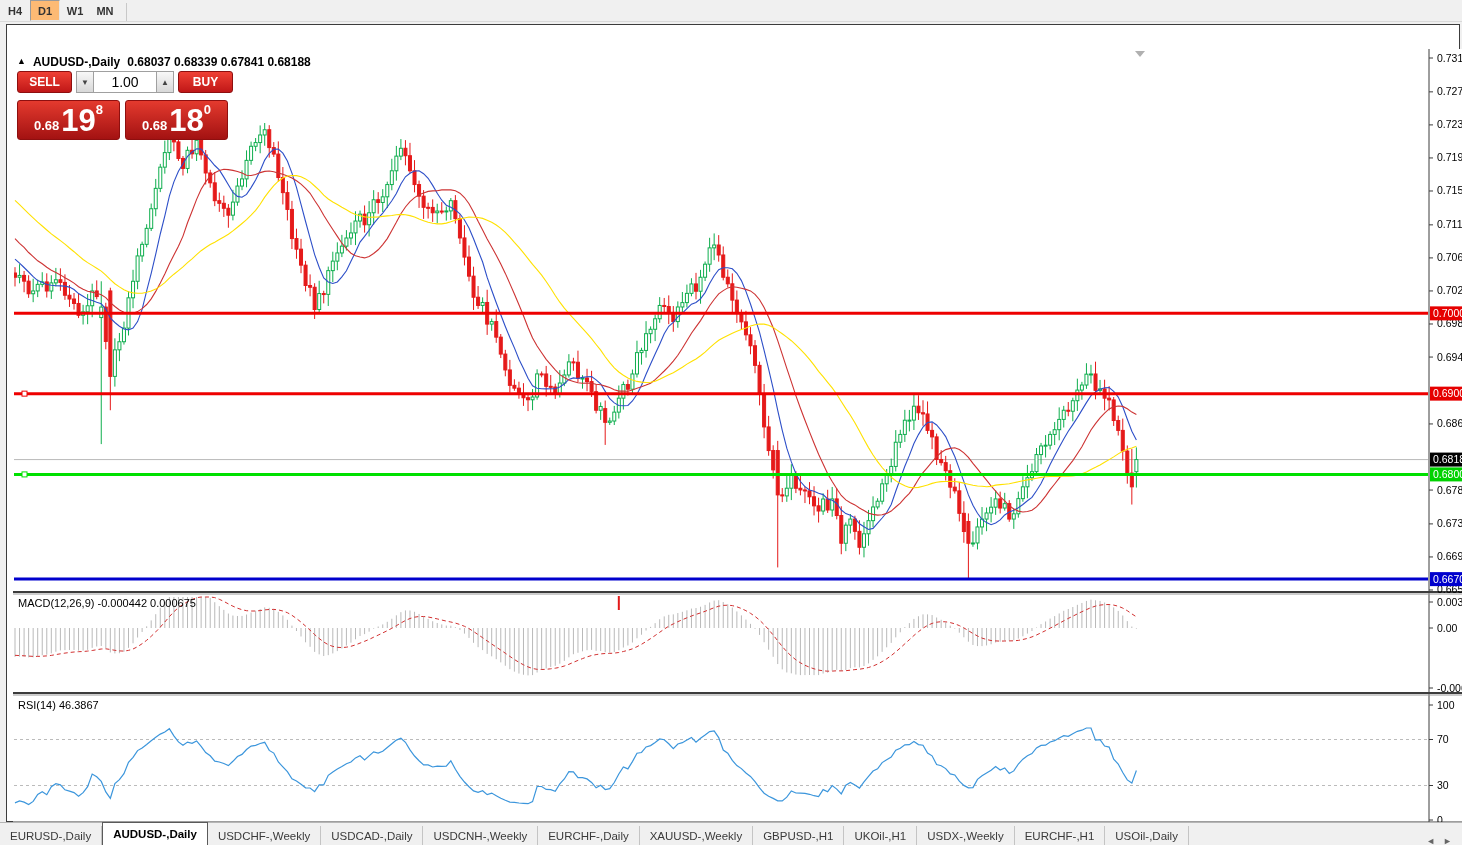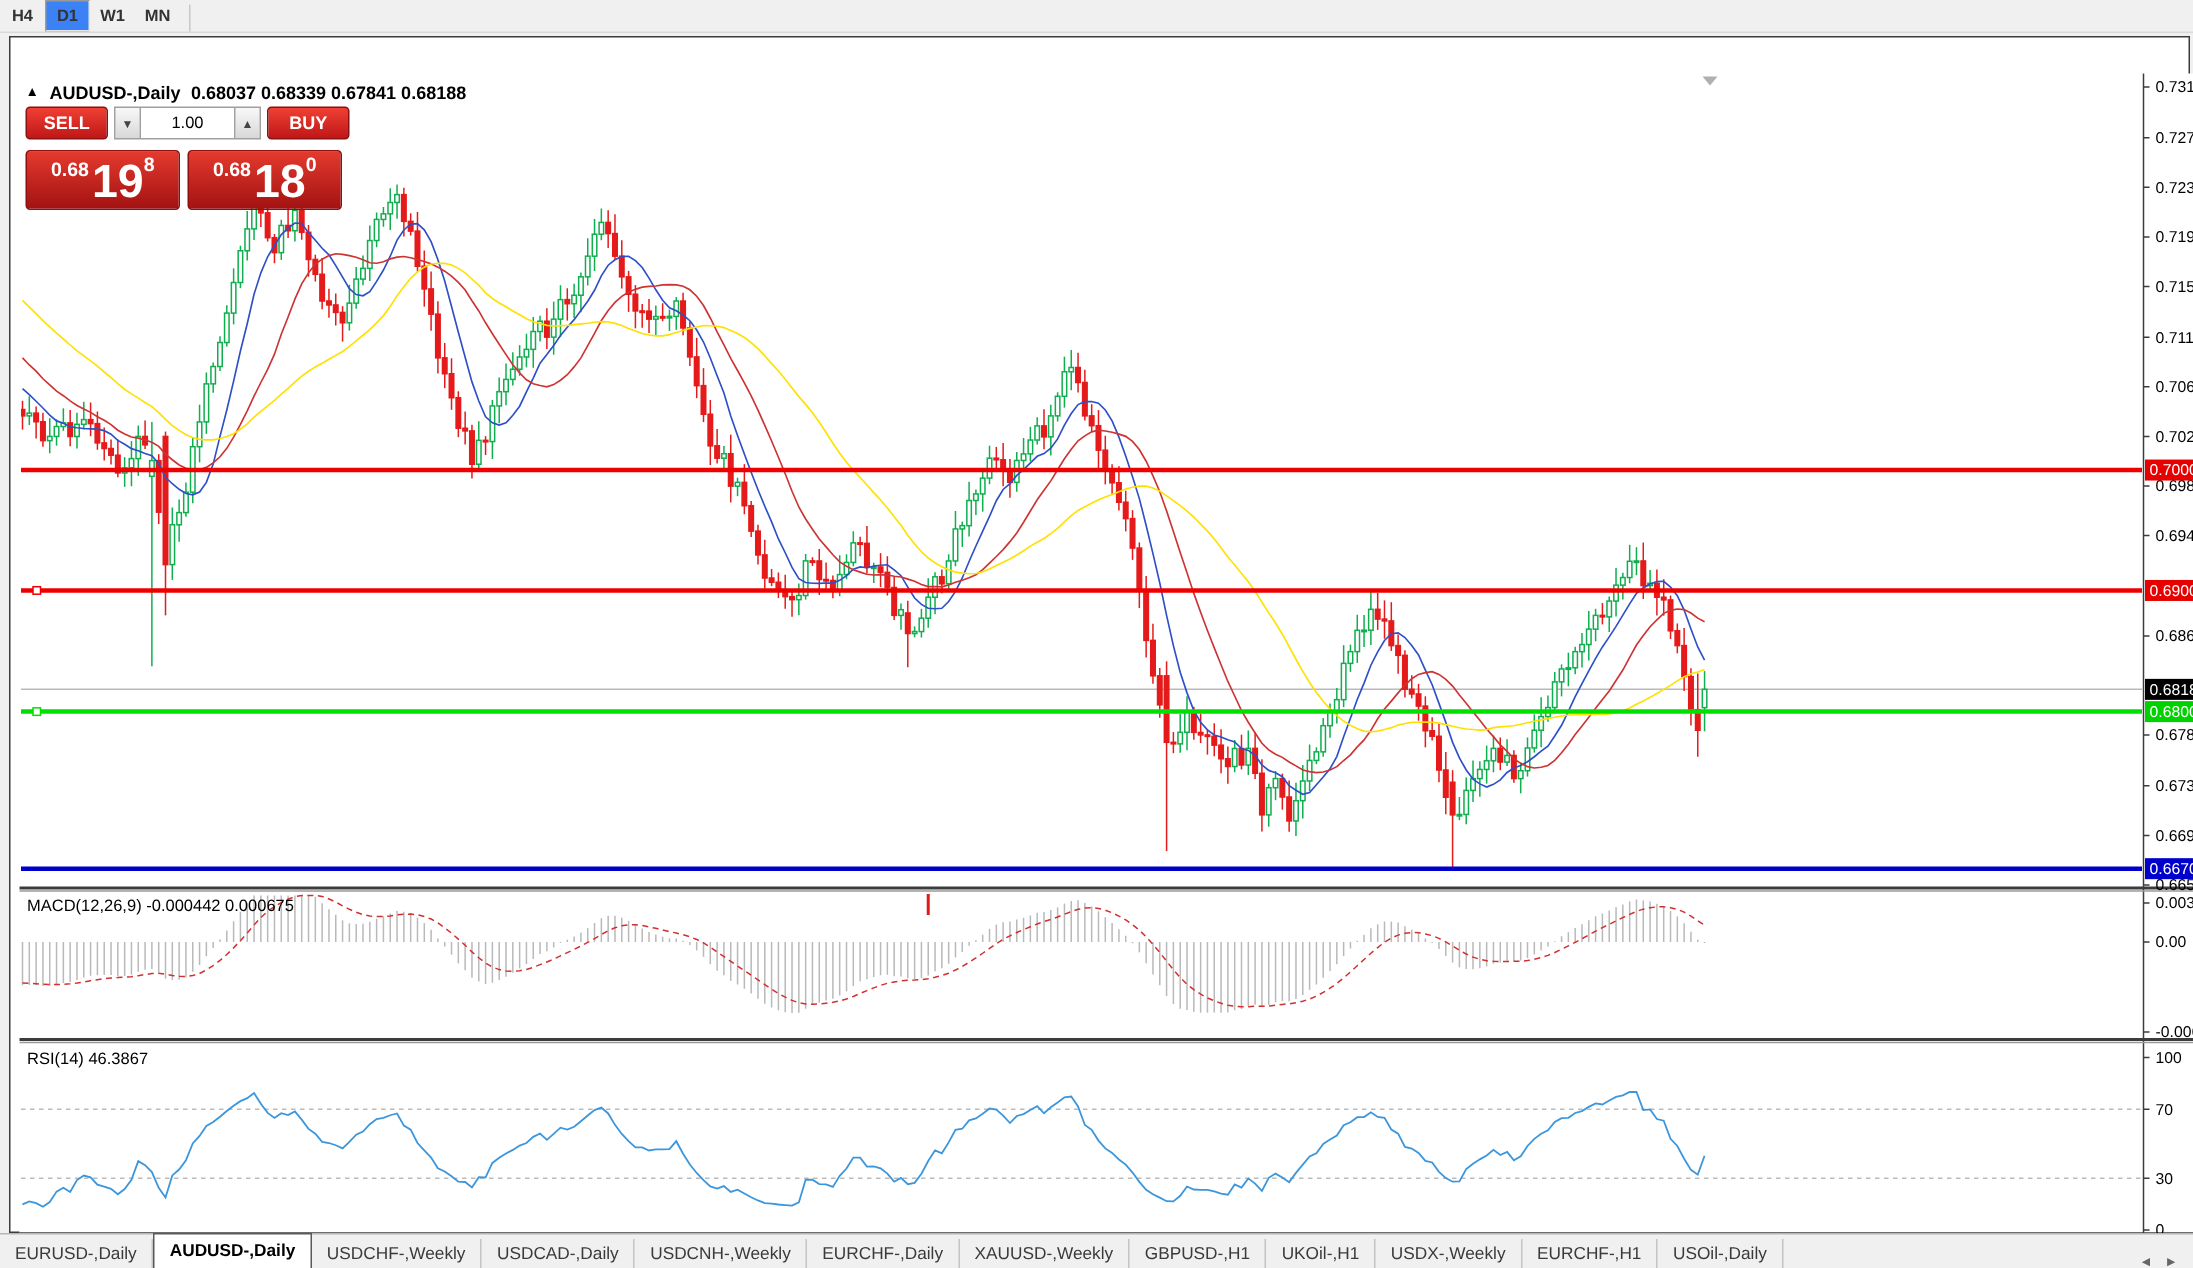--- a/index.html
+++ b/index.html
@@ -2,46 +2,46 @@
 <html><head>
 <meta charset="utf-8">
 <style>
   html,body{margin:0;padding:0;width:1462px;height:845px;overflow:hidden;
     background:#f0f0f0;font-family:"Liberation Sans",sans-serif;}
   
   #toolbar{position:absolute;left:0;top:0;width:1462px;height:21px;background:#f0f0f0;
     border-bottom:1px solid #d9d9d9;display:flex;align-items:flex-end;}
   .tf-btn{width:28px;height:19px;margin:0;display:flex;align-items:center;justify-content:center;
     font-size:11px;font-weight:bold;color:#333;border:1px solid transparent;cursor:default;}
-  .tf-btn.active{background:#3b82f6;border:1px solid #9a9a9a;border-right-color:#e6e6e6;border-bottom-color:#e6e6e6;}
+  .tf-btn.active{background:#fdba74;border:1px solid #9a9a9a;border-right-color:#e6e6e6;border-bottom-color:#e6e6e6;}
   .tf-sep{width:1px;height:18px;background:#c8c8c8;margin-left:6px;}
   
   #chart-window{position:absolute;left:6px;top:24px;width:1452px;height:796px;
     background:#ffffff;border:1px solid #3c3c3c;}
   #chart-svg{position:absolute;left:0;top:0;}
   
   #chart-title{position:absolute;left:10px;top:30px;font-size:12px;font-weight:bold;color:#000;
     display:flex;gap:7px;align-items:center;}
   #chart-title .arr{font-size:9px;transform:translateY(-1px);}
   
   #trade-panel{position:absolute;left:10px;top:46px;width:216px;}
   #tp-row1{display:flex;height:26px;gap:0;}
   .tp-btn{width:58px;height:22px;border-radius:3px;color:#fff;font-size:12px;font-weight:bold;
     display:flex;align-items:center;justify-content:center;
     background:linear-gradient(#ef4034,#c01717);border:1px solid #8e0f0f;box-sizing:border-box;}
   .tp-spin{width:19px;height:22px;box-sizing:border-box;border:1px solid #a0a0a0;
     background:linear-gradient(#f8f8f8,#d8d8d8);display:flex;align-items:center;justify-content:center;
     font-size:8px;color:#444;}
   #tp-vol{width:62px;height:22px;box-sizing:border-box;border:1px solid #a0a0a0;border-left:none;border-right:none;
-    text-align:center;font-size:11px;color:#000;background:#fff;padding:0;}
+    text-align:center;font-size:14px;color:#000;background:#fff;padding:0;}
   #tp-row2{display:flex;gap:5px;margin-top:3px;}
   .tp-price{width:103px;height:40px;border-radius:3px;color:#fff;box-sizing:border-box;
     background:linear-gradient(#e43a2e,#a31212);border:1px solid #8e0f0f;
     display:flex;align-items:flex-end;justify-content:center;padding-bottom:3px;}
-  .tp-price .sm{font-size:13px;font-weight:bold;margin-right:2px;margin-bottom:16px;}
+  .tp-price .sm{font-size:13px;font-weight:bold;margin-right:2px;margin-bottom:3px;}
   .tp-price .big{font-size:31px;font-weight:bold;line-height:30px;}
   .tp-price .sup{font-size:13px;font-weight:bold;align-self:flex-start;margin-top:1px;}
   
   #tabbar{position:absolute;left:0;top:822px;width:1462px;height:23px;background:#f0f0f0;
     border-top:1px solid #b5b5b5;display:flex;align-items:flex-end;justify-content:flex-end;}
   .tab{height:20px;padding:0 10px;display:flex;align-items:center;font-size:11.5px;color:#3a3a3a;
     border-right:1px solid #c4c4c4;white-space:nowrap;}
   .tab.active{background:#ffffff;border:1px solid #5a5a5a;border-bottom:1px solid #ffffff;height:22px;
     color:#000;font-weight:bold;}
   #tab-nav{margin-left:auto;display:flex;gap:8px;padding-right:10px;color:#666;font-size:9px;align-items:center;}

